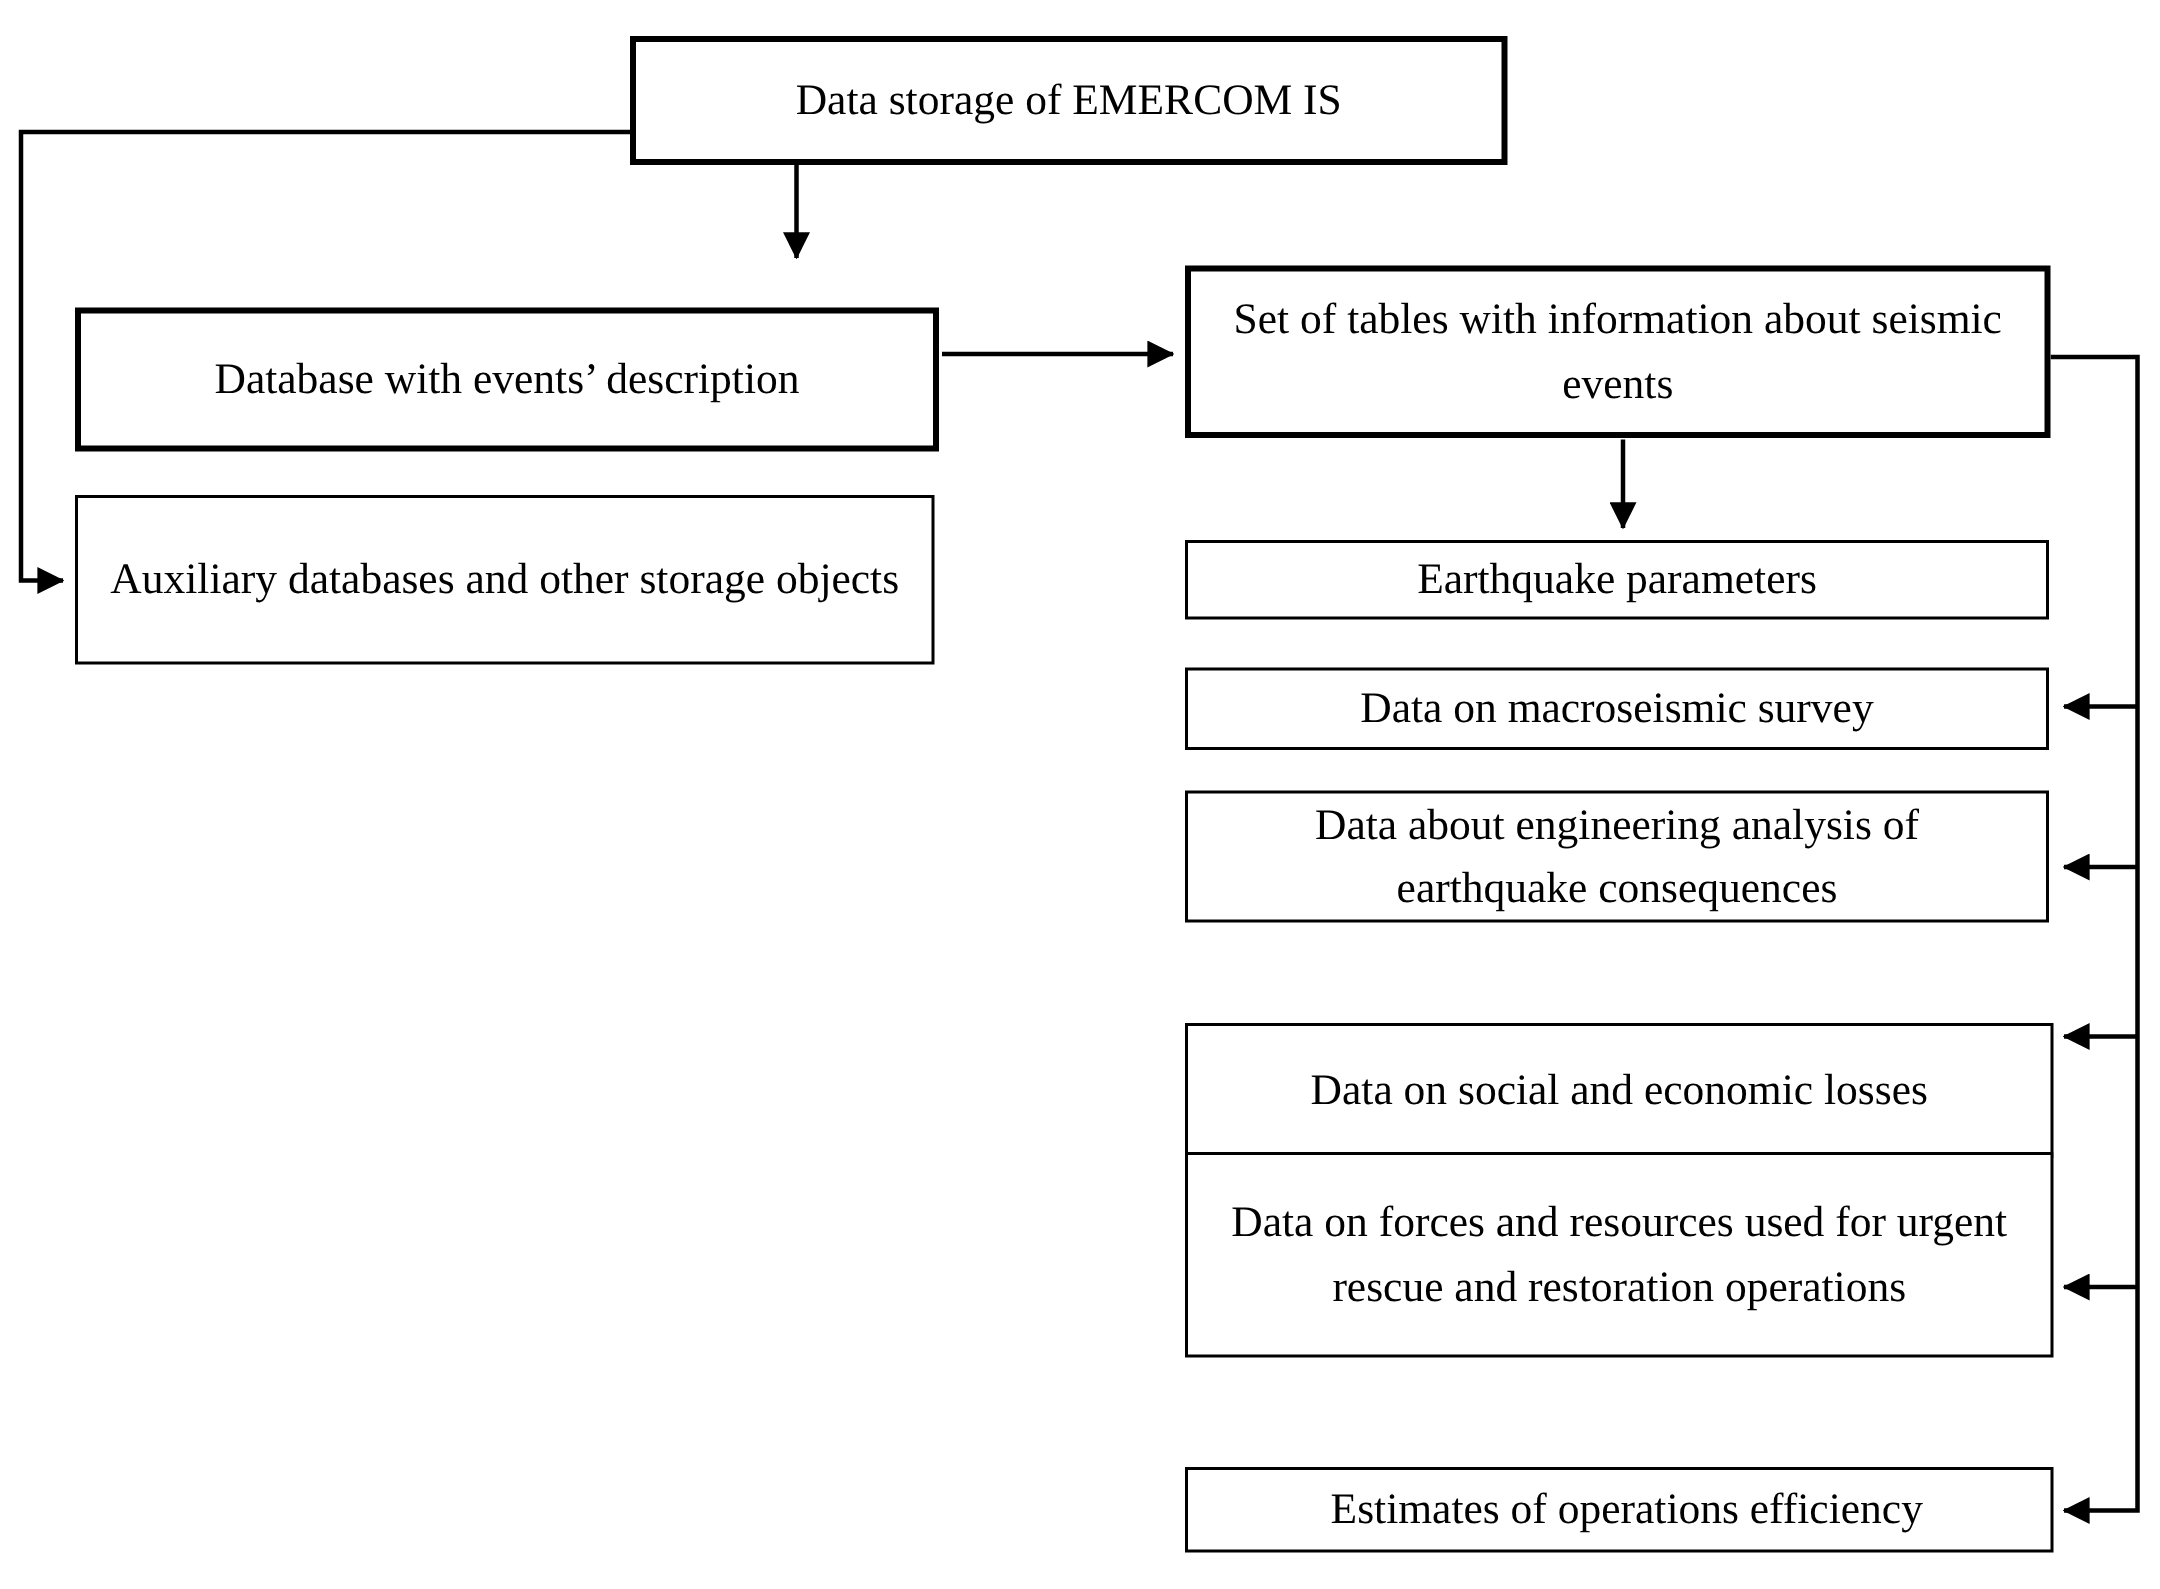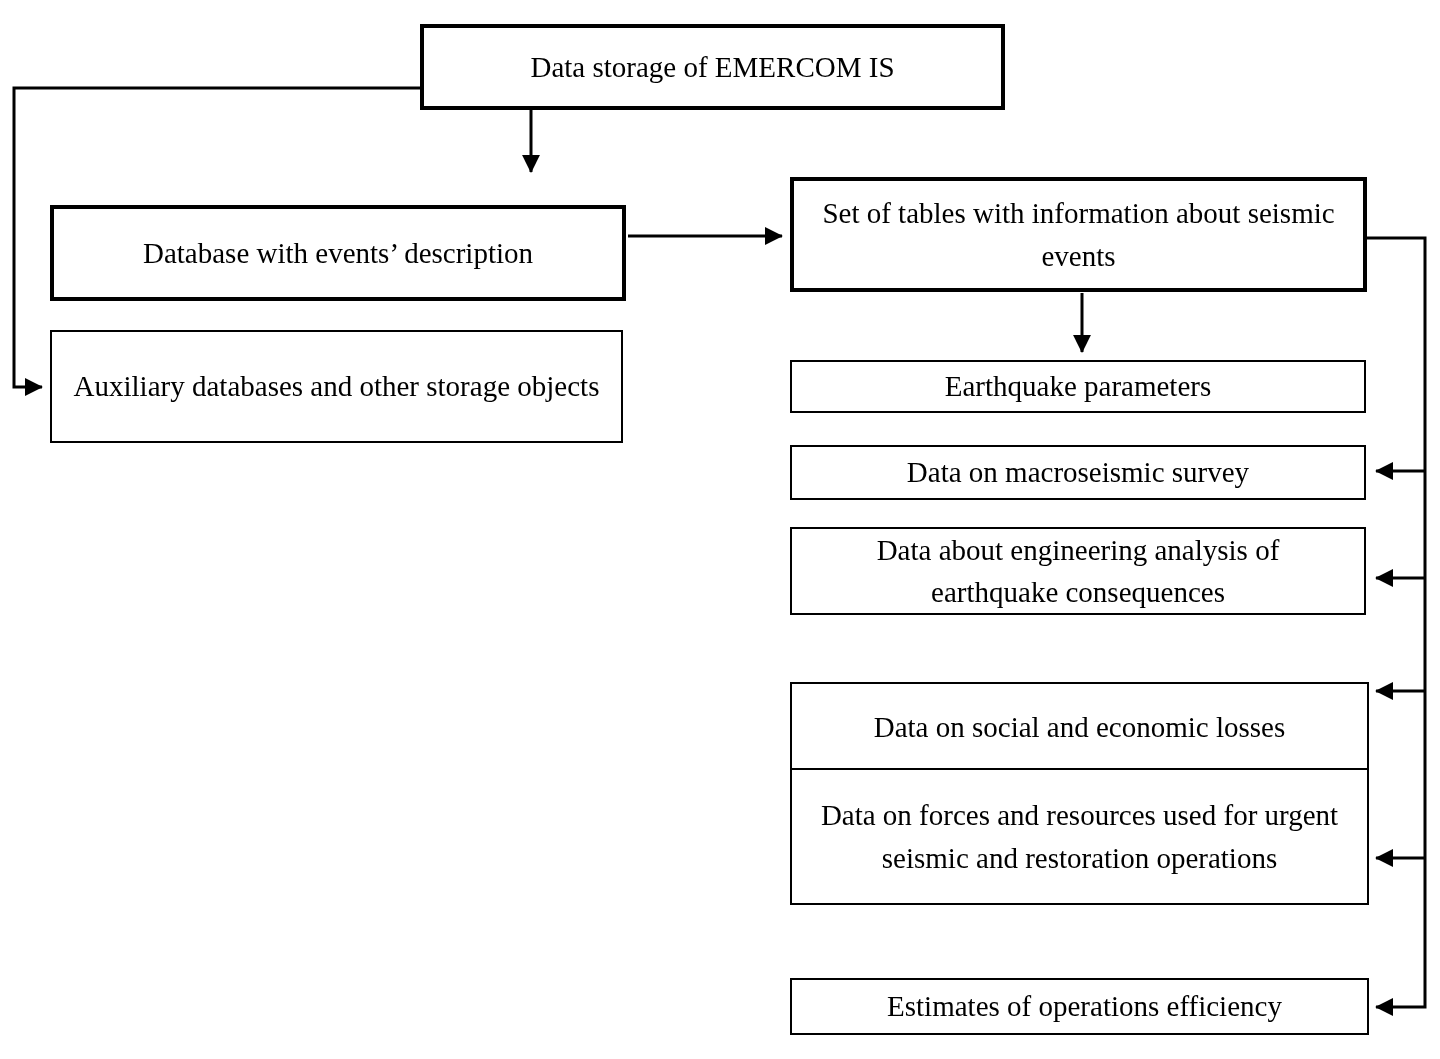--- a/index.html
+++ b/index.html
@@ -101,20 +101,20 @@
 
   <div class="node" style="left:790px; top:527px; width:576px; height:88px;font-family:Liberation Serif, serif;">
     <span class="label">Data about  engineering  analysis of earthquake  consequences</span>
   </div>
 
   <div class="node" style="left:790px; top:648px; width:579px; height:90px;margin-top:34px;">
     <span class="label">Data on social and economic losses</span>
   </div>
 
   <div class="node" style="left:790px; top:768px; width:579px; height:137px;">
-    <span class="label">Data on  forces and resources  used for urgent seismic and restoration operations</span>
+    <span class="label">Data on  forces and resources  used for urgent rescue and restoration operations</span>
   </div>
 
   <div class="node" style="left:790px; top:978px; width:579px; height:57px;padding-left:28px;">
     <span class="label">Estimates of  operations  efficiency</span>
   </div>
 
 </div>
 
 </body></html>

